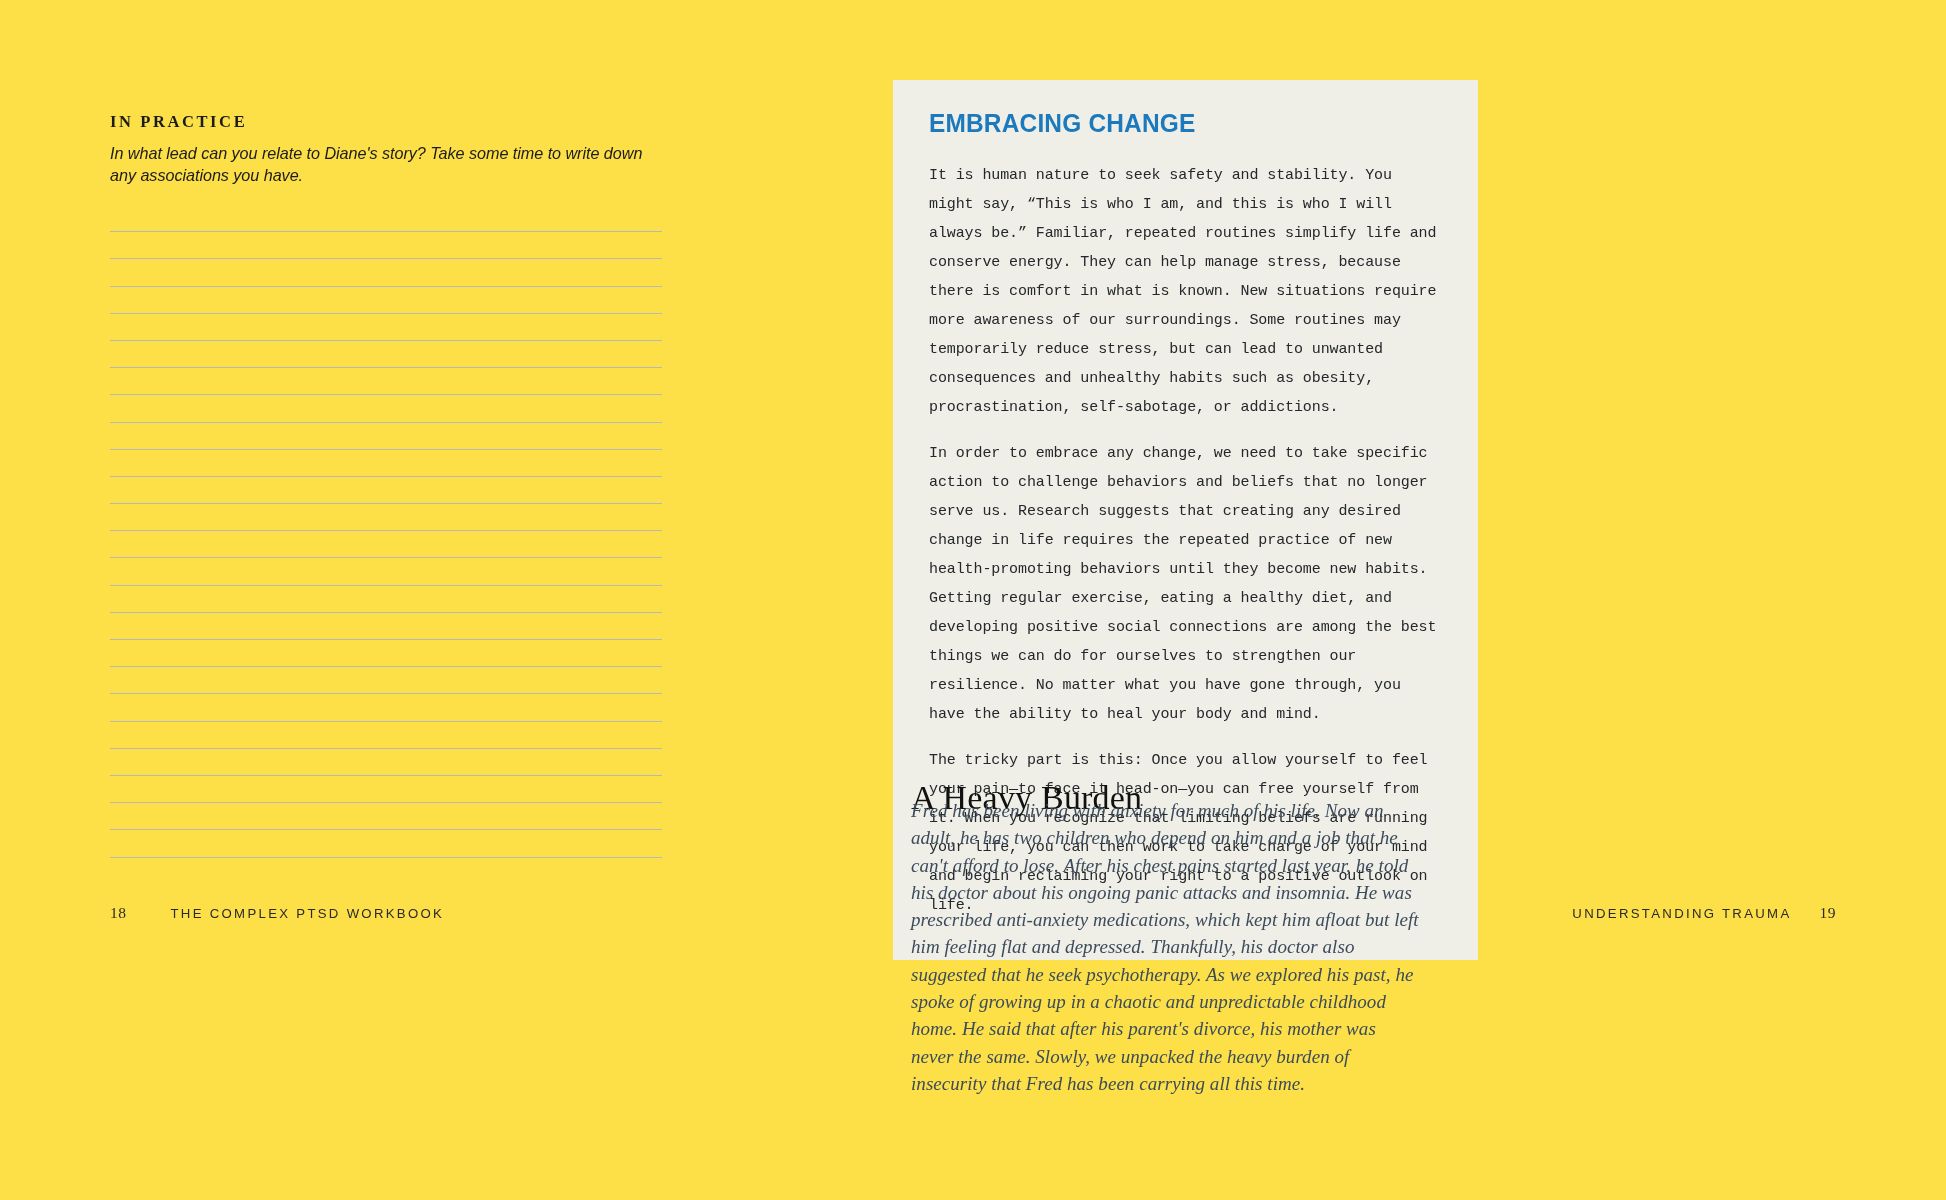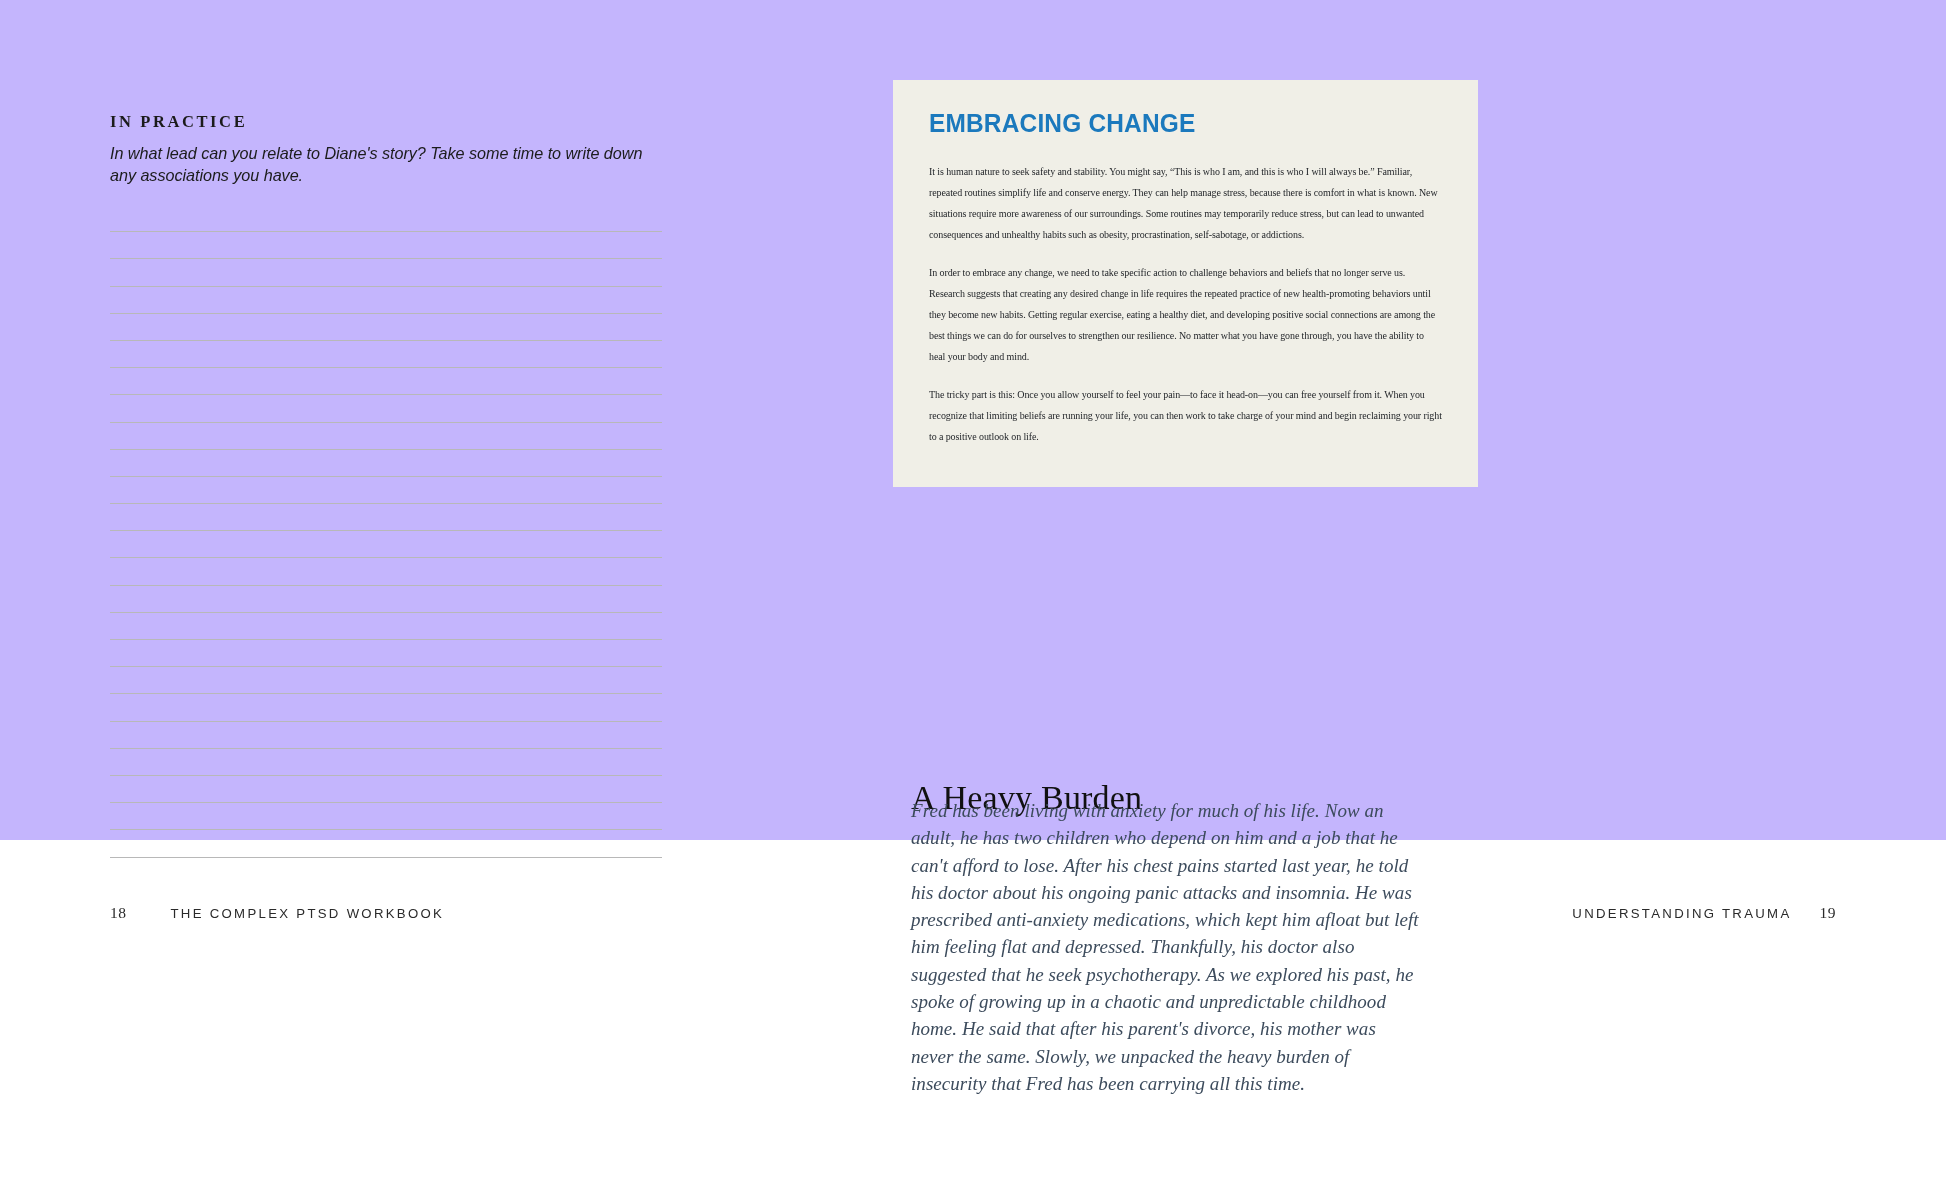--- a/index.html
+++ b/index.html
@@ -11,22 +11,22 @@
     width: 1946px;
     height: 1200px;
     font-family: "Liberation Sans", sans-serif;
     -webkit-font-smoothing: antialiased;
     overflow: hidden;
   }
 
   .spread {
     position: relative;
     width: 1946px;
-    height: 840px;
-    background: #c4b5fd;
+    height: 1200px;
+    background: #fde047;
     display: flex;
   }
 
   
   .page-left {
     position: relative;
     width: 973px;
     height: 1200px;
     box-sizing: border-box;
   }
@@ -87,23 +87,23 @@
     font-family: "Liberation Sans", sans-serif;
     font-size: 26px;
     font-weight: 700;
     letter-spacing: 0.2px;
     color: #1b79bd;
     margin: 0 0 22px 0;
     transform: scaleX(0.94);
     transform-origin: left center;
   }
   .callout-p {
-    font-family: Liberation Serif, serif;
-    font-size: 10px;
-    line-height: 21px;
+    font-family: Liberation Mono, monospace;
+    font-size: 15px;
+    line-height: 29px;
     color: #24272b;
     margin: 0 0 17px 0;
     letter-spacing: -0.1px;
   }
   .callout-p:last-child { margin-bottom: 0; }
 
   .section-heading {
     position: absolute;
     left: -62px;
     top: 779px;

